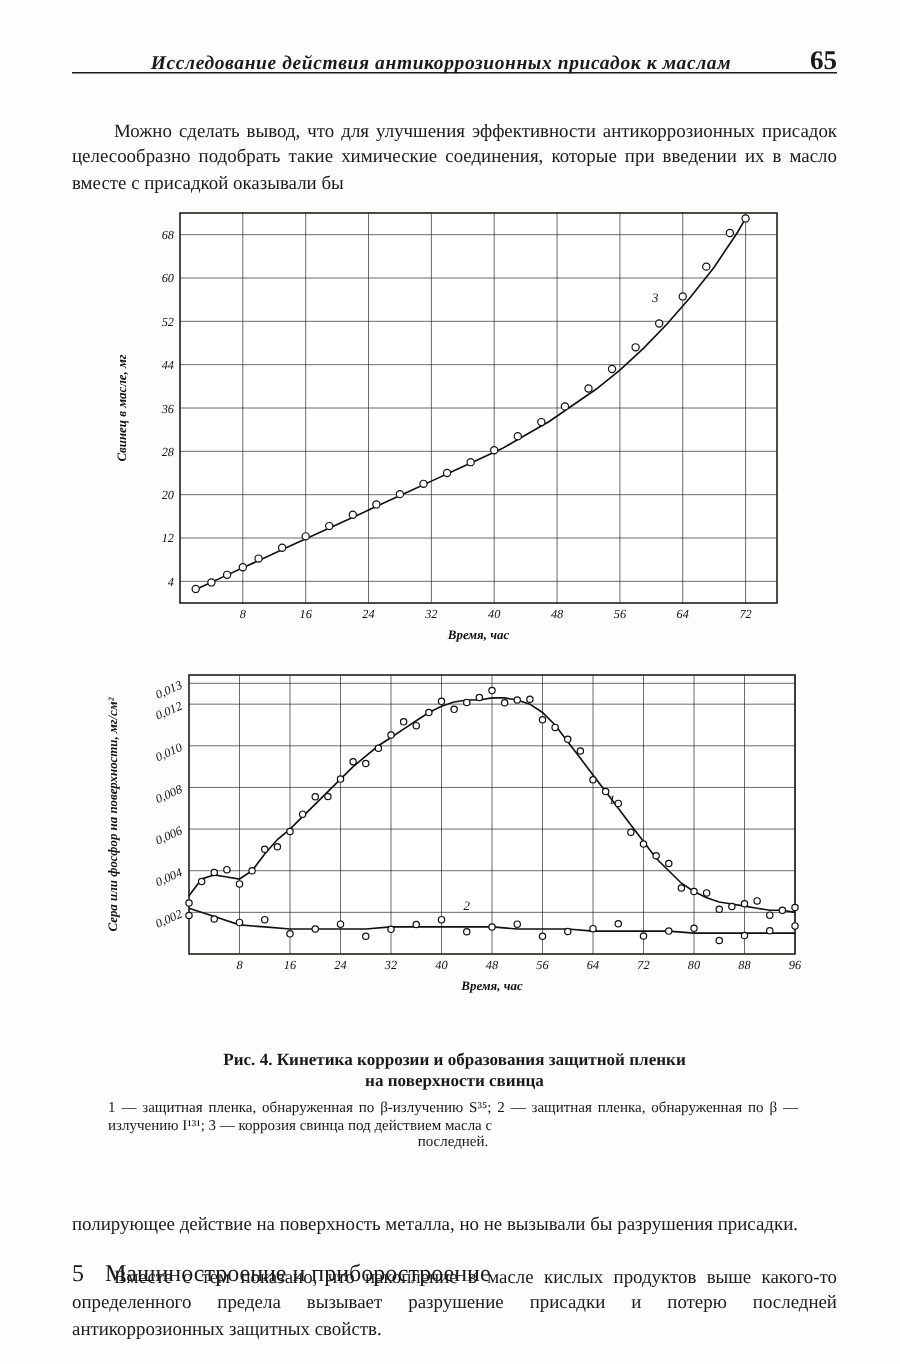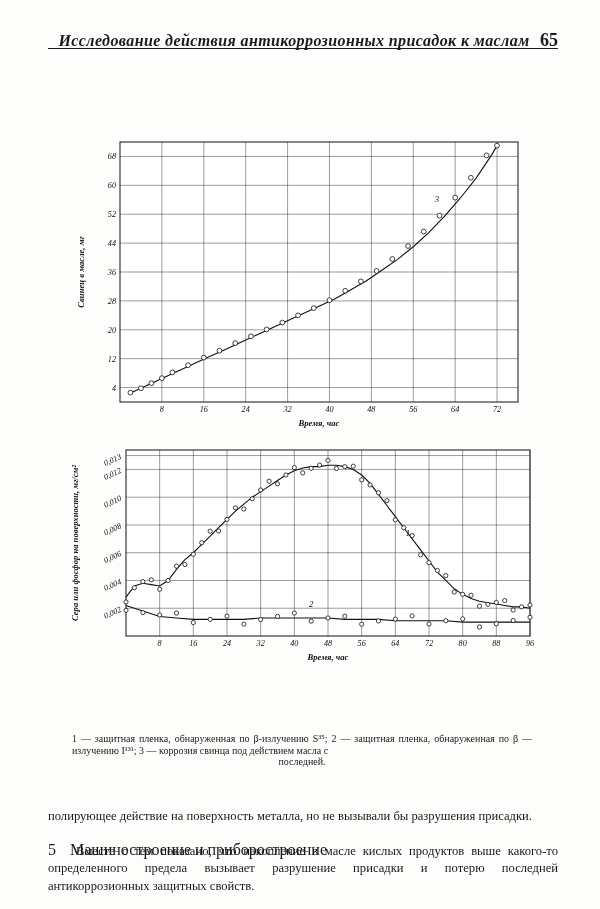--- a/index.html
+++ b/index.html
@@ -27,21 +27,21 @@
     position: absolute;
     left: 48px;
     top: 30px;
     width: 510px;
     display: flex;
     align-items: baseline;
     justify-content: space-between;
   }
   .runhead .title {
     font-style: italic;
-    font-size: 16px;
+    font-size: 13px;
     letter-spacing: 0.4px;
     font-weight: bold;
     flex: 1;
     text-align: center;
   }
   .runhead .pageno {
     font-size: 18px;
     font-weight: bold;
   }
   .rule {
@@ -138,20 +138,21 @@
 <body>
 
 <div class="page">
 
   <div class="runhead">
     <span class="title">Исследование действия антикоррозионных присадок к маслам</span>
     <span class="pageno">65</span>
   </div>
   <div class="rule"></div>
 
+  <p class="para" id="para-top">Можно сделать вывод, что для улучшения эффективности антикоррозионных присадок целесообразно подобрать такие химические соединения, которые при введении их в масло вместе с присадкой оказывали бы</p>
 
   <div class="figure">
 
     <div class="chart-wrap">
       <svg width="510" height="310" viewBox="0 0 510 310">
         <g id="top-chart">
             <rect x="72" y="12" width="398" height="260" fill="#fff" stroke="#111" stroke-width="1"></rect>
             <line x1="113.89473684210526" y1="12" x2="113.89473684210526" y2="272" stroke="#222" stroke-width="0.45"></line>
             <line x1="155.78947368421052" y1="12" x2="155.78947368421052" y2="272" stroke="#222" stroke-width="0.45"></line>
             <line x1="197.68421052631578" y1="12" x2="197.68421052631578" y2="272" stroke="#222" stroke-width="0.45"></line>
@@ -342,20 +343,24 @@
             <circle cx="448.33" cy="183.74" r="2.1" fill="#fff" stroke="#111" stroke-width="0.8"></circle>
             <circle cx="465.17" cy="180.50" r="2.1" fill="#fff" stroke="#111" stroke-width="0.8"></circle>
             <circle cx="482.00" cy="177.26" r="2.1" fill="#fff" stroke="#111" stroke-width="0.8"></circle>
             <text x="359.9583333333333" y="96.05970149253731" class="curvelabel" text-anchor="middle">1</text>
             <text x="263.16666666666663" y="166.85074626865674" class="curvelabel" text-anchor="middle">2</text>
           </g>
       </svg>
     </div>
   </div>
 
+  <div class="caption">
+    <span>Рис. 4. Кинетика коррозии и образования защитной пленки</span><br>
+    <span>на поверхности свинца</span>
+  </div>
 
   <div class="legend">
     <span>1 — защитная пленка, обнаруженная по β-излучению S³⁵; 2 — защитная пленка,</span>
     <span>обнаруженная по β — излучению I¹³¹; 3 — коррозия свинца под действием масла с</span>
     <span class="ctr">последней.</span>
   </div>
 
   <p class="para" id="para-bottom-1">полирующее действие на поверхность металла, но не вызывали бы разрушения присадки.</p>
   <p class="para" id="para-bottom-2">Вместе с тем показано, что накопление в масле кислых продуктов выше какого-то определенного предела вызывает разрушение присадки и потерю последней антикоррозионных защитных свойств.</p>
 

